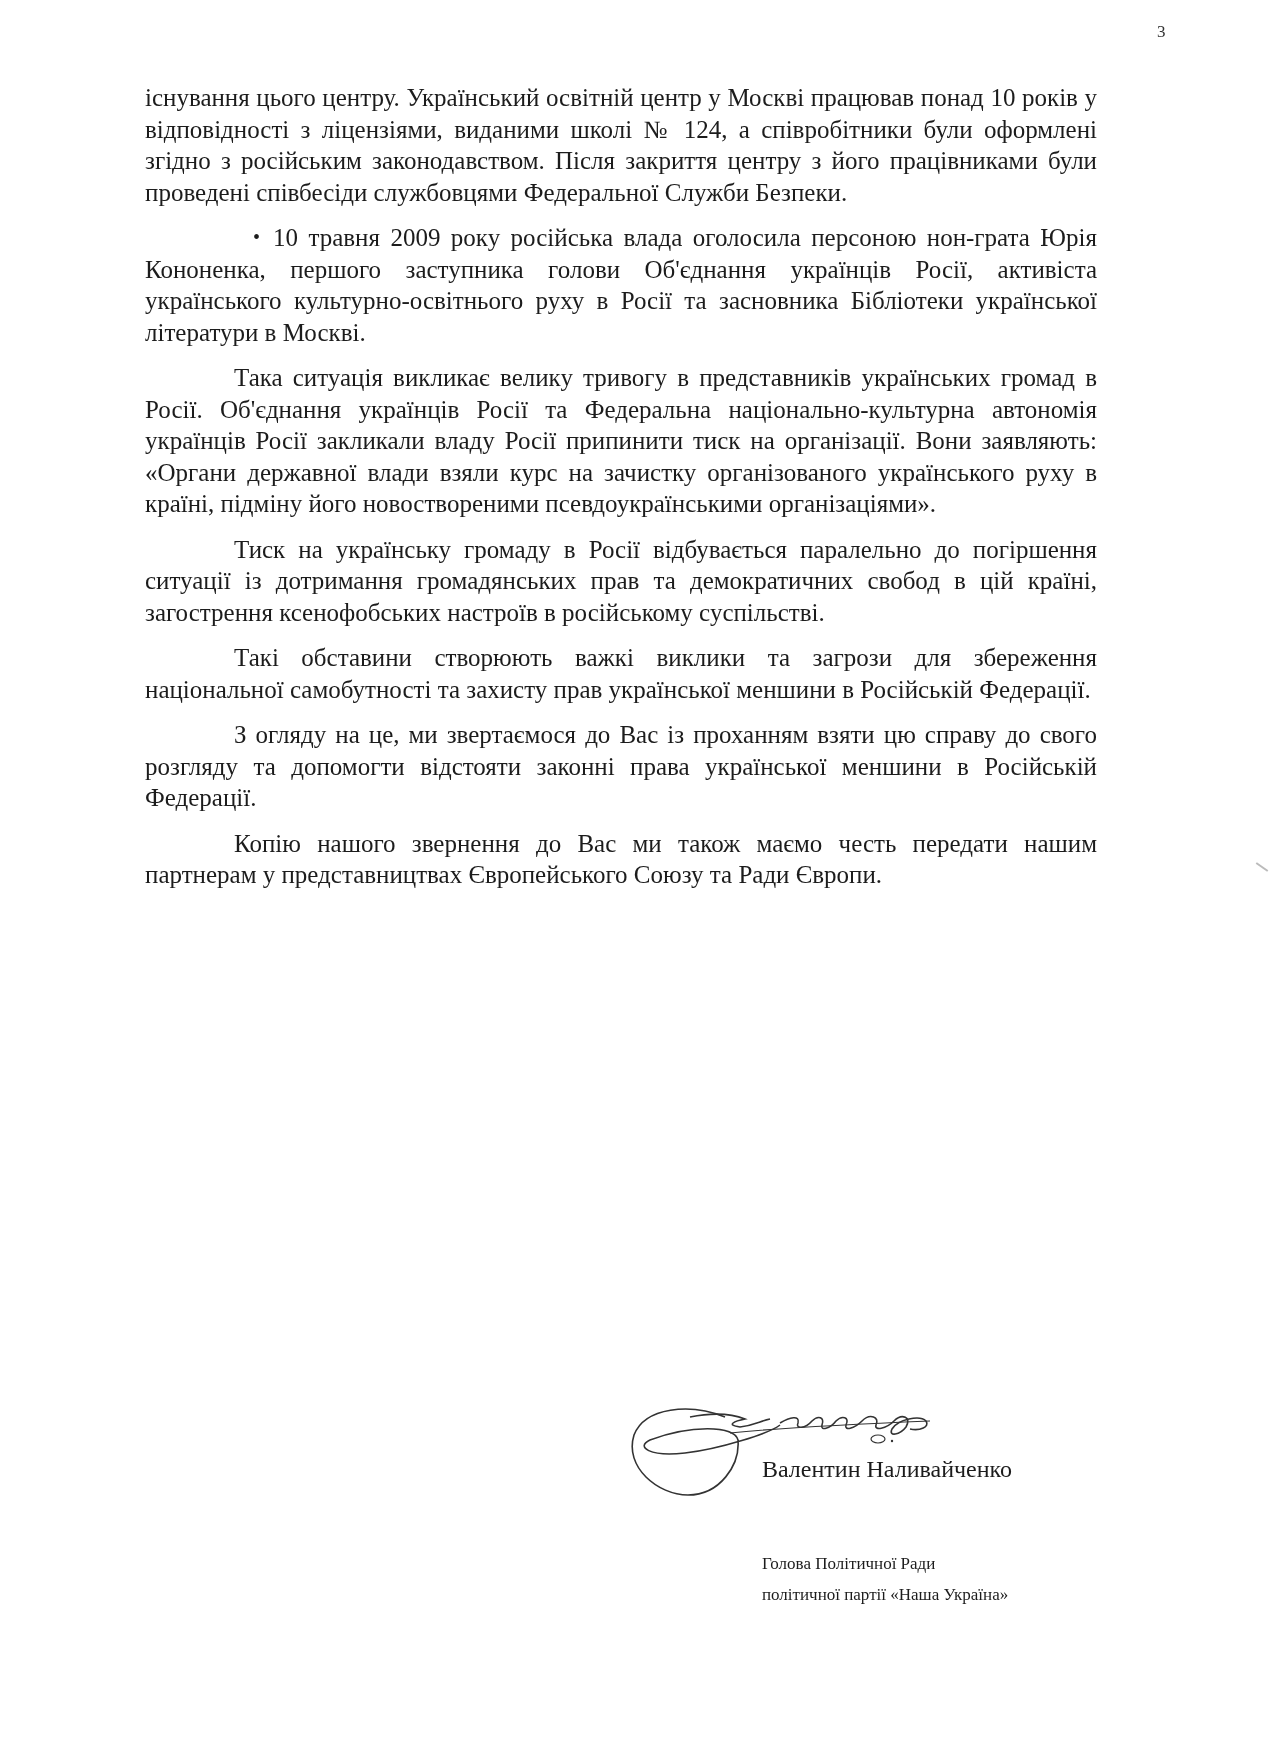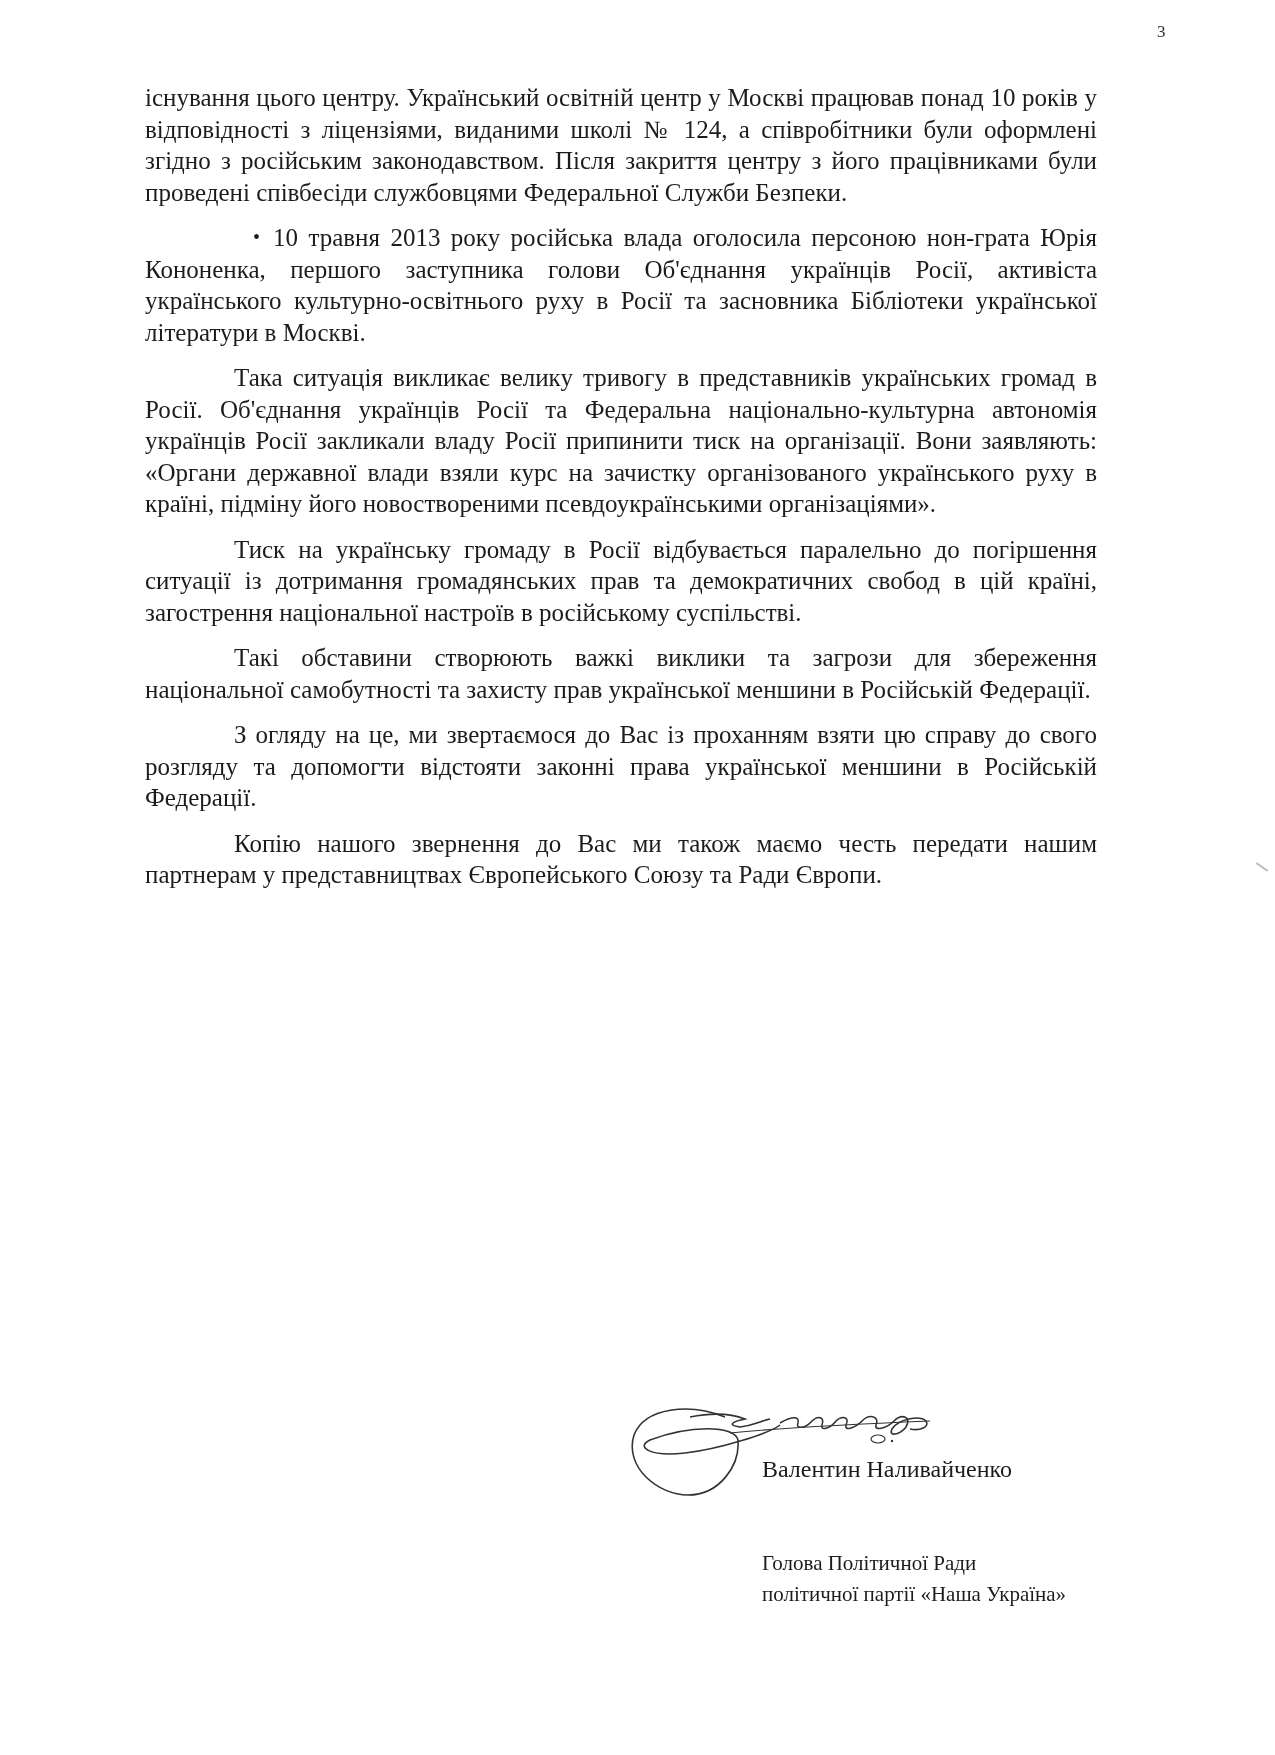--- a/index.html
+++ b/index.html
@@ -26,41 +26,41 @@
   }
   .closing { margin-top: 56px; }
   .signature-wrap {
     position: absolute; left: 630px; top: 1395px; width: 420px; height: 130px;
   }
   .signature-svg { position: absolute; left: 0; top: 0; }
   .signer-name {
     position: absolute; left: 762px; top: 1456px; font-size: 24px;
   }
   .signer-title {
-    position: absolute; left: 762px; top: 1548px; font-size: 21px; line-height: 31px;
+    position: absolute; left: 762px; top: 1548px; font-size: 17px; line-height: 31px;
   }
   .scan-mark {
     position: absolute; left: 1255px; top: 866px; width: 14px; height: 2px;
     background: #bbb; transform: rotate(35deg);
   }
 </style>
 </head>
 <body>
 
 <div class="page-number">3</div>
 
 <div class="body-text">
   <p class="para">існування цього центру. Український освітній центр у Москві працював понад 10 років у відповідності з ліцензіями, виданими школі № 124, а співробітники були оформлені згідно з російським законодавством. Після закриття центру з його працівниками були проведені співбесіди службовцями Федеральної Служби Безпеки.</p>
 
   <p class="bullet">
-    <span class="dot">•</span><span>10 травня 2013 року російська влада оголосила персоною нон-грата Юрія Кононенка, першого заступника голови Об'єднання українців Росії, активіста українського культурно-освітнього руху в Росії та засновника Бібліотеки української літератури в Москві.</span>
+    <span class="dot">•</span><span>10 травня 2009 року російська влада оголосила персоною нон-грата Юрія Кононенка, першого заступника голови Об'єднання українців Росії, активіста українського культурно-освітнього руху в Росії та засновника Бібліотеки української літератури в Москві.</span>
   </p>
 
   <p class="para indent">Така ситуація викликає велику тривогу в представників українських громад в Росії. Об'єднання українців Росії та Федеральна національно-культурна автономія українців Росії закликали владу Росії припинити тиск на організації. Вони заявляють: «Органи державної влади взяли курс на зачистку організованого українського руху в країні, підміну його новоствореними псевдоукраїнськими організаціями».</p>
-  <p class="para indent">Тиск на українську громаду в Росії відбувається паралельно до погіршення ситуації із дотримання громадянських прав та демократичних свобод в цій країні, загострення національної настроїв в російському суспільстві.</p>
+  <p class="para indent">Тиск на українську громаду в Росії відбувається паралельно до погіршення ситуації із дотримання громадянських прав та демократичних свобод в цій країні, загострення ксенофобських настроїв в російському суспільстві.</p>
   <p class="para indent">Такі обставини створюють важкі виклики та загрози для збереження національної самобутності та захисту прав української меншини в Російській Федерації.</p>
   <p class="para indent">З огляду на це, ми звертаємося до Вас із проханням взяти цю справу до свого розгляду та допомогти відстояти законні права української меншини в Російській Федерації.</p>
   <p class="para indent">Копію нашого звернення до Вас ми також маємо честь передати нашим партнерам у представництвах Європейського Союзу та Ради Європи.</p>
 
 </div>
 
 <div class="signature-wrap">
   <svg class="signature-svg" width="420" height="130" viewBox="0 0 420 130">
     <path d="M95,22 C60,8 15,12 4,40 C-6,72 28,100 58,100 C90,100 110,70 108,45 C104,30 60,30 20,45 C5,52 20,62 55,58 C90,54 140,38 150,30" fill="none" stroke="#333" stroke-width="1.6"></path>
     <path d="M60,22 C80,18 100,18 115,24 C105,26 95,30 110,32 C125,30 130,26 140,24" fill="none" stroke="#333" stroke-width="1.6"></path>

